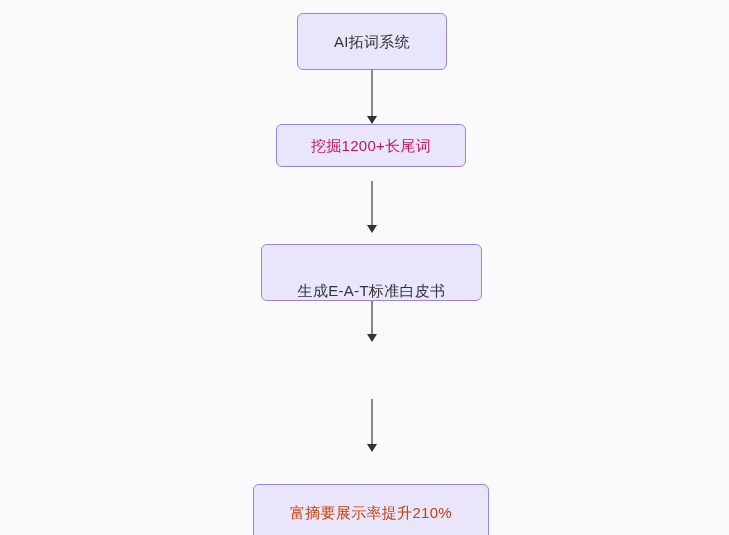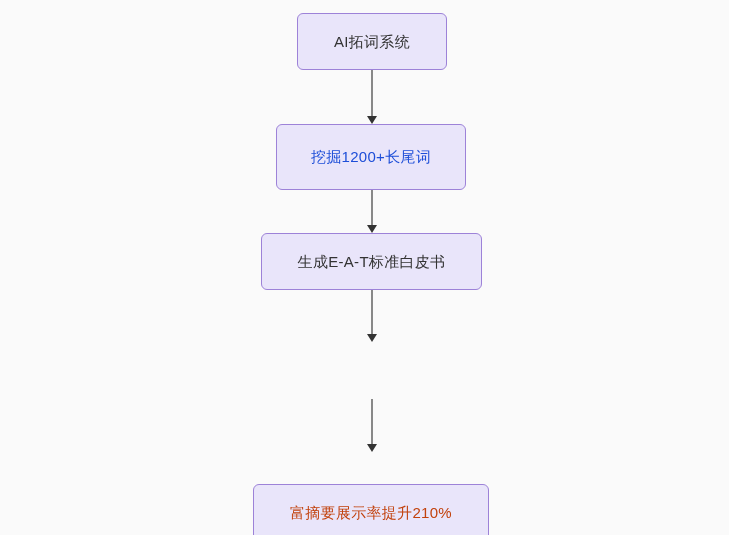--- a/index.html
+++ b/index.html
@@ -75,23 +75,23 @@
     <div class="edge-arrow" style="top: 44px; border-top-color: rgb(51, 51, 51);"></div>
   </div>
   <div class="edge" id="edge-e4" style="left: 371px; top: 399px; height: 53px;">
     <div class="edge-line" style="height: 46px; background: rgb(136, 136, 136);"></div>
     <div class="edge-arrow" style="top: 45px; border-top-color: rgb(51, 51, 51);"></div>
   </div>
 
   <div class="node" id="node-n1" style="left: 297px; top: 13px; width: 150px; height: 57px; background: rgb(233, 229, 250); border-color: rgb(157, 130, 216); color: rgb(51, 51, 51);">
     <span class="node-label">AI拓词系统</span>
   </div>
-  <div class="node" id="node-n2" style="left: 276px; top: 124px; width: 190px; height: 66px; background: rgb(233, 229, 250); border-color: rgb(157, 130, 216); color: #1d4ed8;">
+  <div class="node" id="node-n2" style="left: 276px; top: 124px; width: 190px; height: 43px; background: rgb(233, 229, 250); border-color: rgb(157, 130, 216); color: #be185d;">
     <span class="node-label">挖掘1200+长尾词</span>
   </div>
-  <div class="node" id="node-n3" style="left: 261px; top: 233px; width: 221px; height: 57px; background: rgb(233, 229, 250); border-color: rgb(157, 130, 216); color: rgb(51, 51, 51);">
+  <div class="node" id="node-n3" style="left: 261px; top: 244px; width: 221px; height: 57px; background: rgb(233, 229, 250); border-color: rgb(157, 130, 216); color: rgb(51, 51, 51); align-items: flex-end;">
     <span class="node-label">生成E-A-T标准白皮书</span>
   </div>
   <div class="node" id="node-n5" style="left: 253px; top: 448px; width: 236px; height: 57px; background: rgb(233, 229, 250); border-color: rgb(157, 130, 216); color: #c2410c; margin-top: 36px;">
     <span class="node-label">富摘要展示率提升210%</span>
   </div>
 
 </div>
 
 </body></html>

